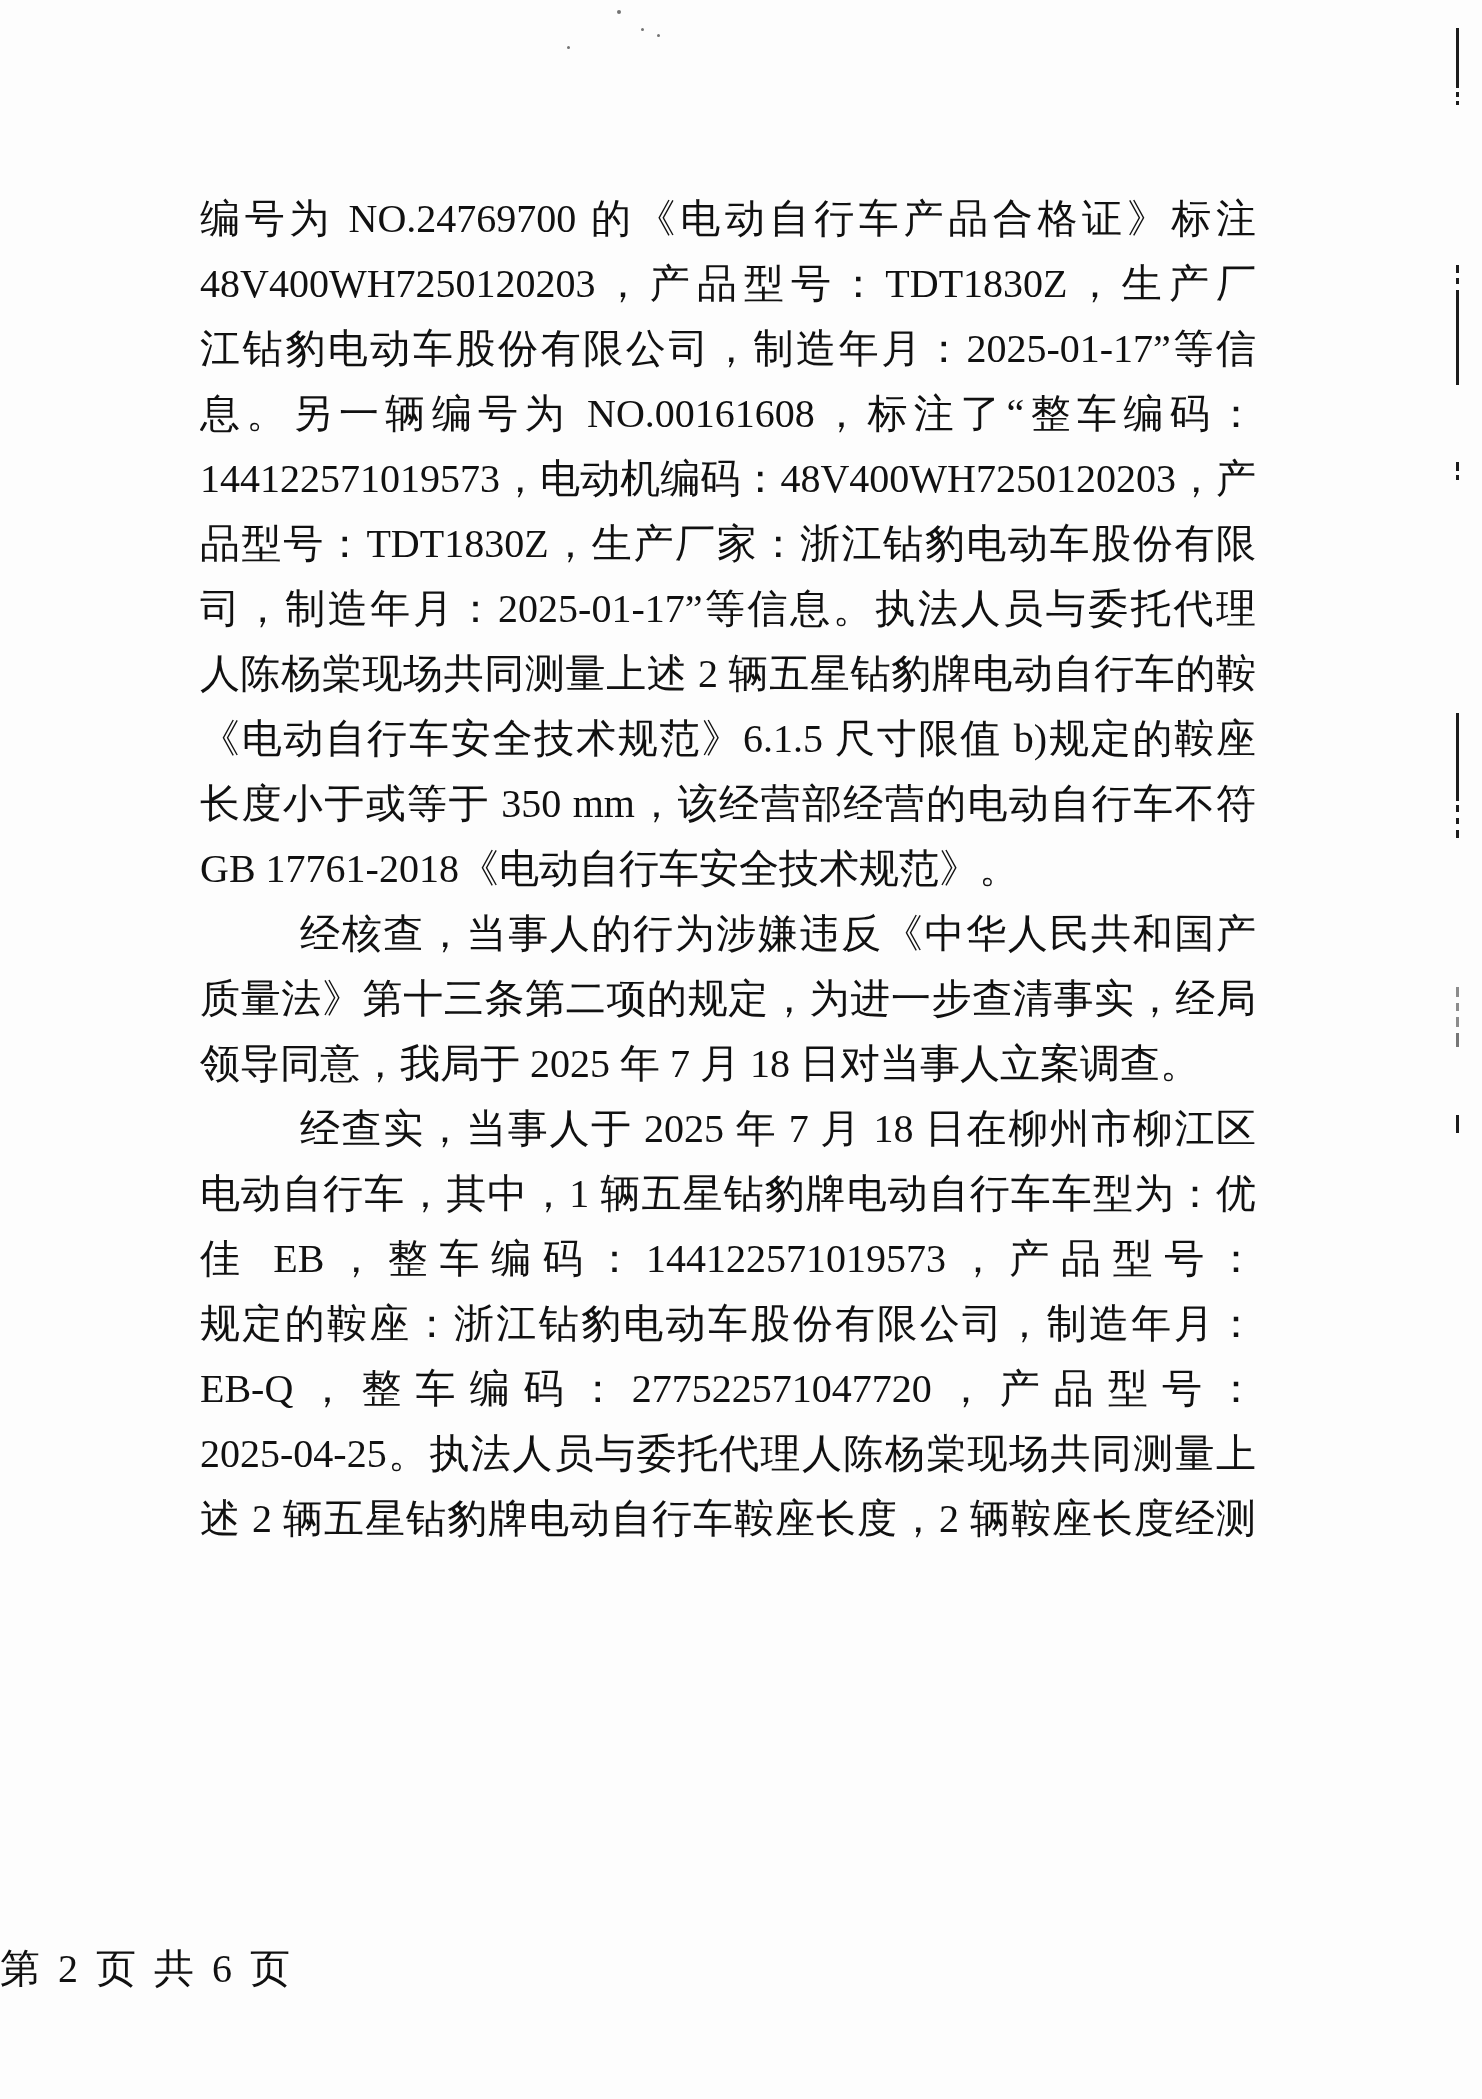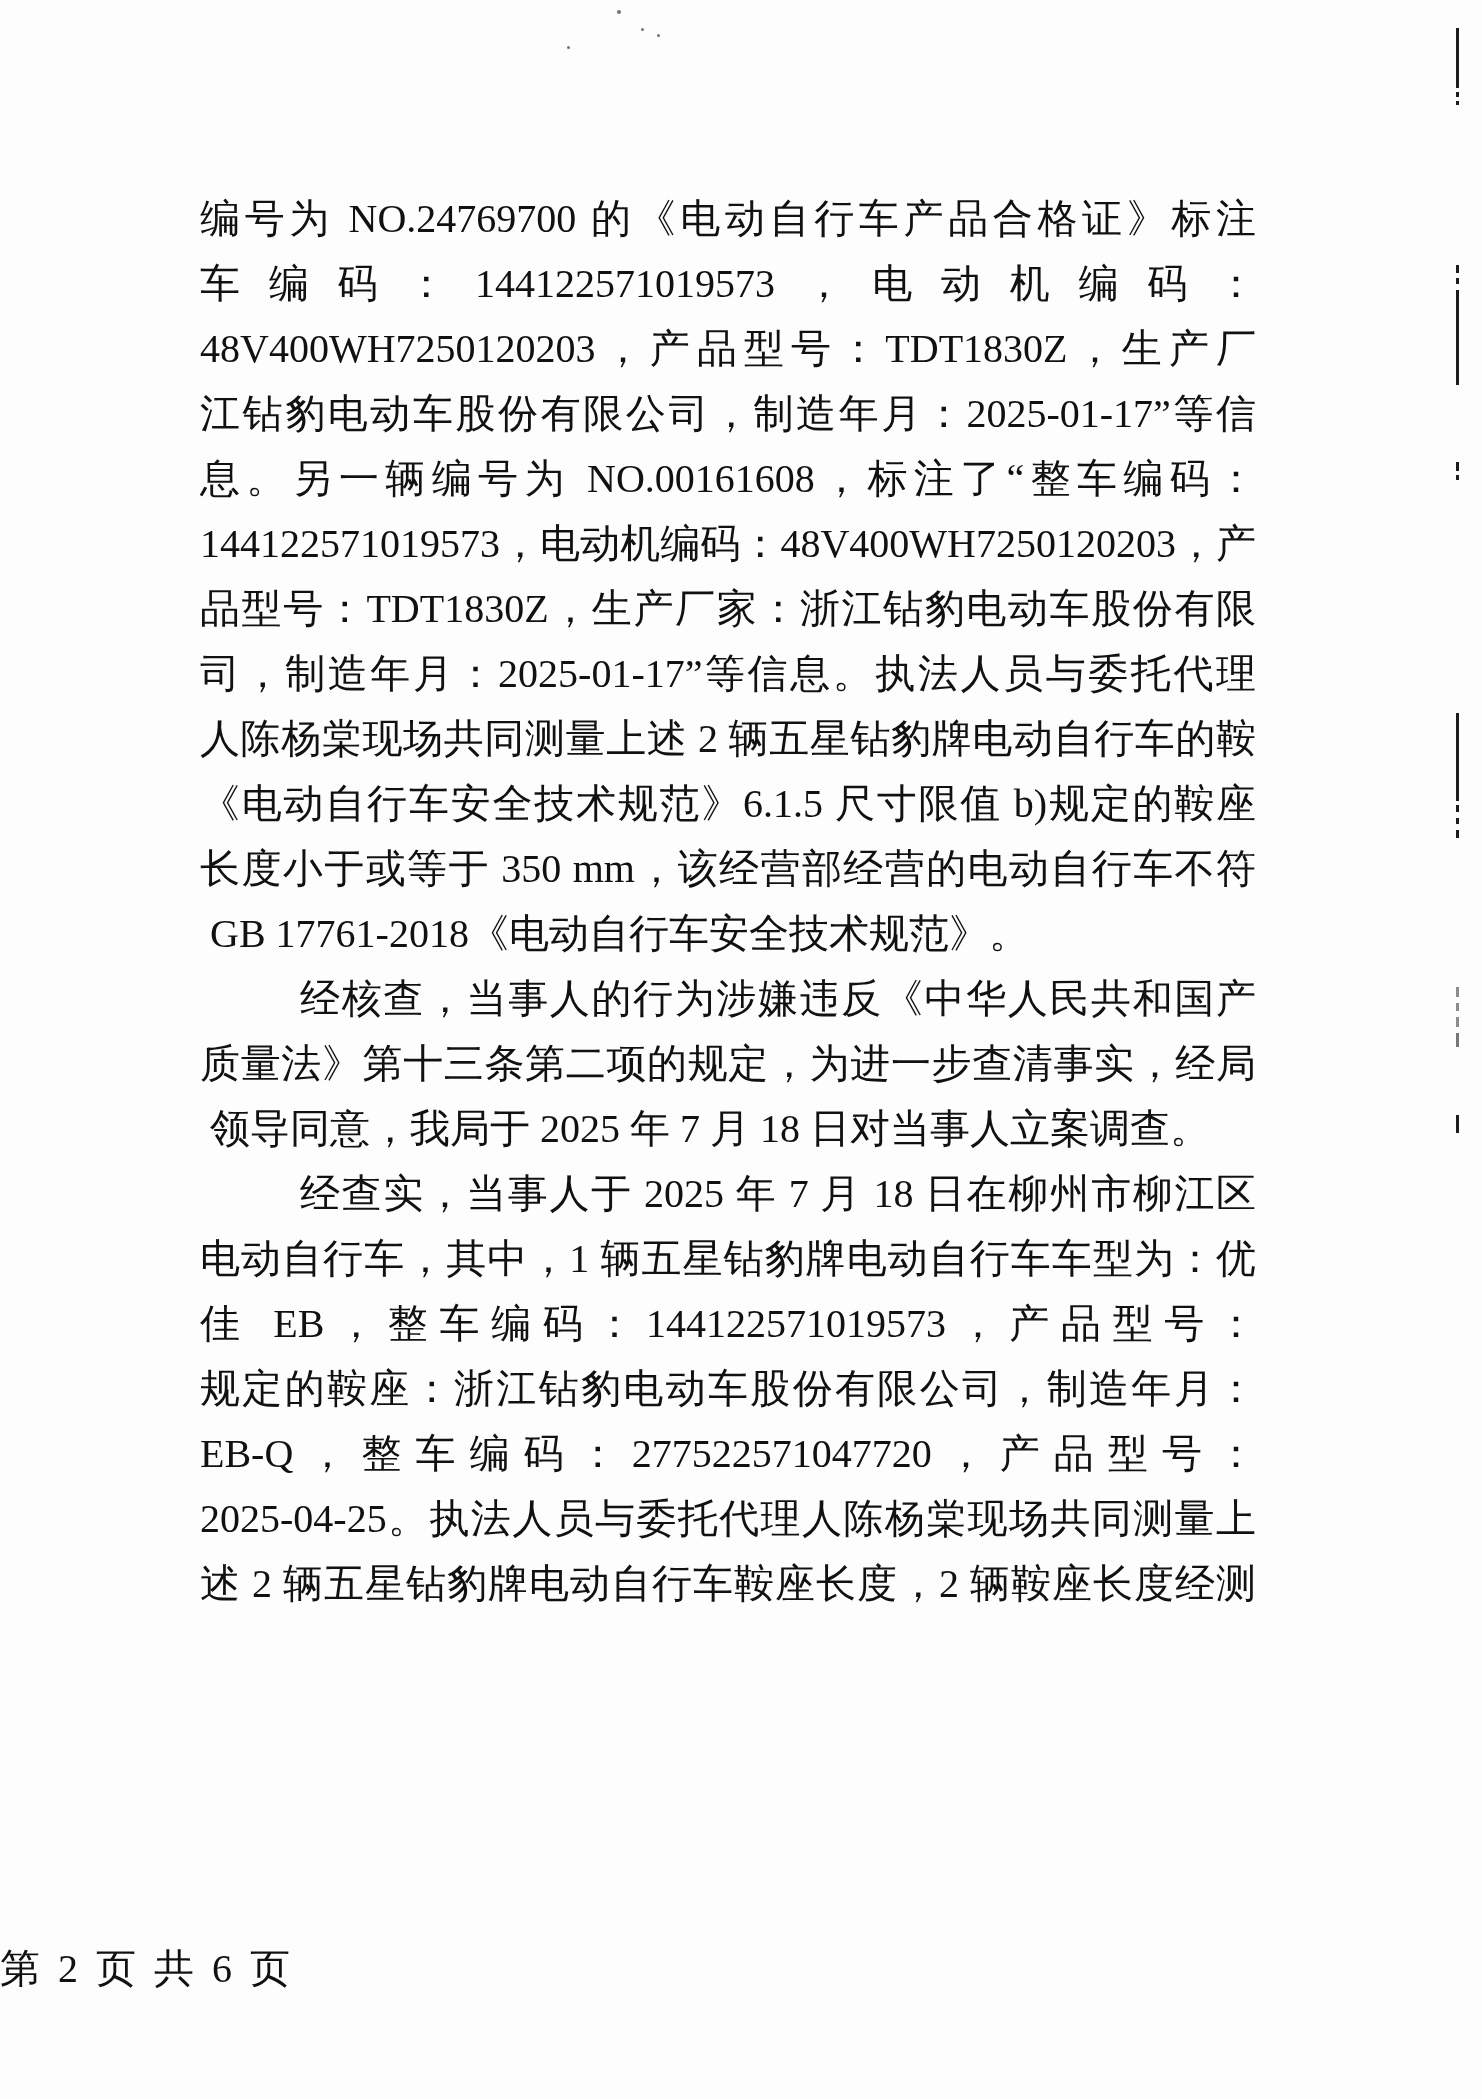--- a/index.html
+++ b/index.html
@@ -31,21 +31,20 @@
   }
   .line {
     height: 65px;
     overflow: hidden;
     text-align: justify;
     text-align-last: justify;
     white-space: normal;
   }
   .line.para-end {
     text-align-last: left;
-    margin-left: 10px;
   }
   .line.indent {
     text-indent: 100px;
   }
   .footer {
     position: absolute;
     left: 0;
     right: 0;
     top: 1945px;
     text-align: left;
@@ -67,21 +66,20 @@
     opacity: 0.65;
   }
 </style>
 </head>
 <body>
 
 <div class="page">
 
   <div class="text-block">
     <div class="line">编号为 NO.24769700 的《电动自行车产品合格证》标注了“整</div>
-    <div class="line">车编码：144122571019573，电动机编码：</div>
     <div class="line">48V400WH7250120203，产品型号：TDT1830Z，生产厂家：浙</div>
     <div class="line">江钻豹电动车股份有限公司，制造年月：2025-01-17”等信</div>
     <div class="line">息。另一辆编号为 NO.00161608，标注了“整车编码：</div>
     <div class="line">144122571019573，电动机编码：48V400WH7250120203，产</div>
     <div class="line">品型号：TDT1830Z，生产厂家：浙江钻豹电动车股份有限公</div>
     <div class="line">司，制造年月：2025-01-17”等信息。执法人员与委托代理</div>
     <div class="line">人陈杨棠现场共同测量上述 2 辆五星钻豹牌电动自行车的鞍</div>
     <div class="line">《电动自行车安全技术规范》6.1.5 尺寸限值 b)规定的鞍座</div>
     <div class="line">长度小于或等于 350 mm，该经营部经营的电动自行车不符合</div>
     <div class="line para-end">GB 17761-2018《电动自行车安全技术规范》。</div>

